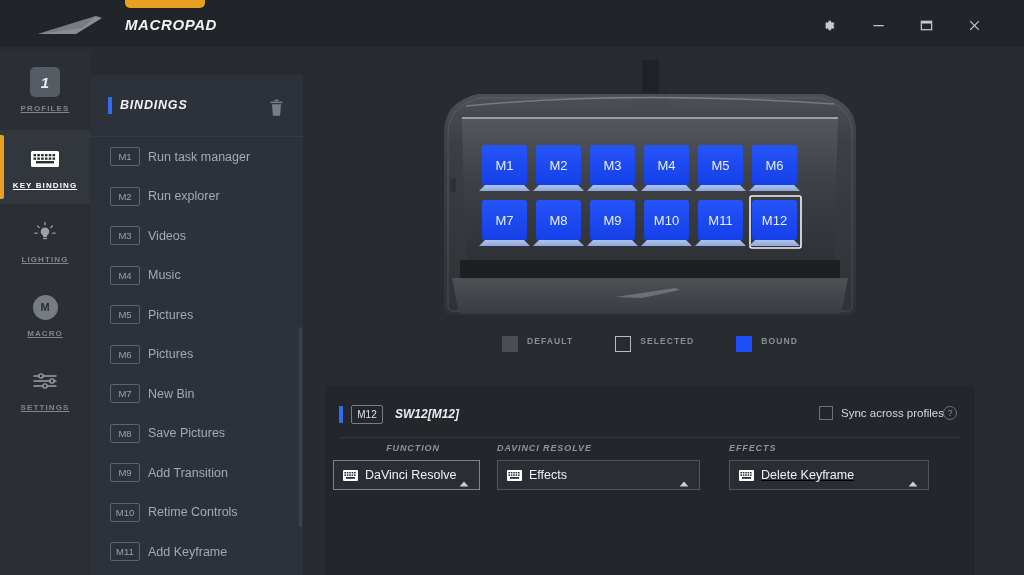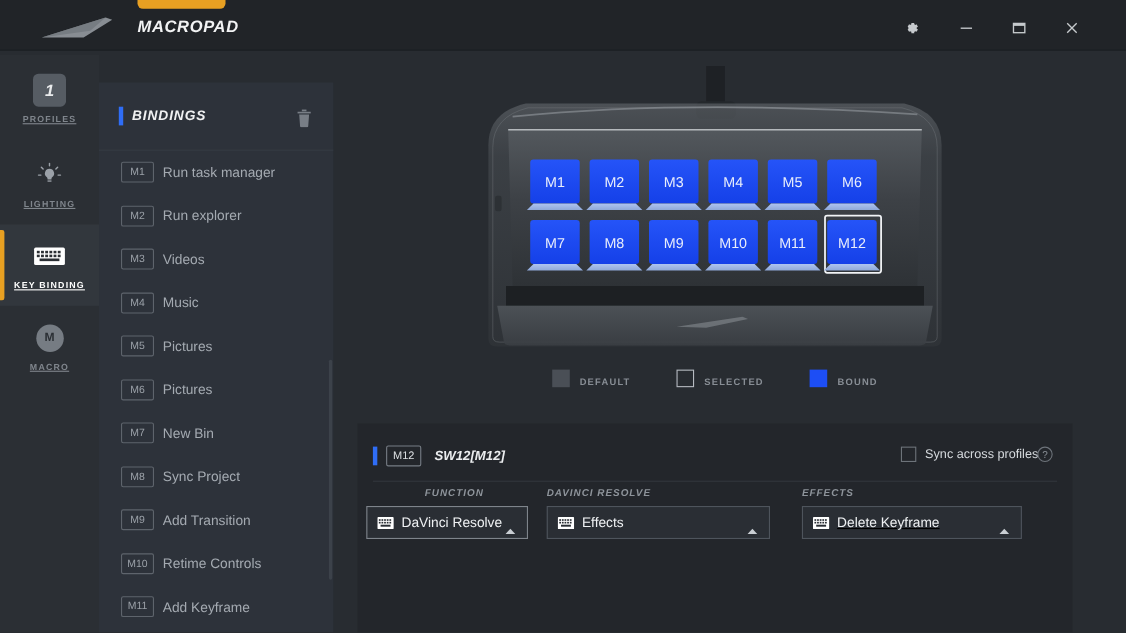--- a/index.html
+++ b/index.html
@@ -105,21 +105,21 @@
     position: absolute; right: 1px; top: 190px; width: 3px; height: 200px;
     background: #3c424a; border-radius: 2px;
   }
 
   
   #device-wrap { position: absolute; left: 430px; top: 60px; width: 440px; height: 260px; }
   #legend {
     position: absolute; left: 325px; top: 332px; width: 650px; height: 24px;
     display: flex; align-items: center; justify-content: center; gap: 42px;
   }
-  .legend-item { display: flex; align-items: flex-end; gap: 9px; }
+  .legend-item { display: flex; align-items: flex-start; gap: 9px; }
   .legend-sw { width: 16px; height: 16px; }
   .sw-default  { background: #4a4f56; }
   .sw-selected { background: transparent; border: 1px solid #b6bbc1; }
   .sw-bound    { background: #1d4ef5; }
   .legend-text {
     font-size: 8.5px; font-weight: bold; letter-spacing: 1.1px; color: #888e95;
   }
 
   
   #config {
@@ -213,31 +213,20 @@
     </div>
   </div>
 
   <div id="sidebar">
 
     <div class="nav-item" style="height:80px;">
       <div class="nav-ico">
         <div id="profile-badge">1</div>
       </div>
       <div class="nav-label">PROFILES</div>
-    </div>
-
-    <div class="nav-item">
-      <div class="nav-ico">
-        <svg width="28" height="28" viewBox="0 0 28 28" fill="none" stroke="#9ba1a8" stroke-width="1.3">
-          <path d="M14 8.5a4.2 4.2 0 0 0-2.6 7.5c.5.4.8 1 .8 1.6v.6h3.6v-.6c0-.6.3-1.2.8-1.6A4.2 4.2 0 0 0 14 8.5z" fill="#9ba1a8" stroke="none"></path>
-          <rect x="12.2" y="19" width="3.6" height="1.2" fill="#9ba1a8" stroke="none"></rect>
-          <path d="M14 3.5v2.2M6.6 7l1.6 1.6M21.4 7l-1.6 1.6M4 14.2h2.2M21.8 14.2H24" stroke-linecap="round"></path>
-        </svg>
-      </div>
-      <div class="nav-label">LIGHTING</div>
     </div>
 
     <div class="nav-item active">
       <div class="nav-ico">
         <svg width="30" height="22" viewBox="0 0 30 22">
           <rect x="1" y="3" width="28" height="16" rx="1.5" fill="#ffffff"></rect>
           <g fill="#2b2f34">
             <rect x="3.5" y="6" width="2.6" height="2.3"></rect>
               <rect x="7.3" y="6" width="2.6" height="2.3"></rect>
             <rect x="11.1" y="6" width="2.6" height="2.3"></rect>
@@ -252,25 +241,47 @@
               <rect x="22.5" y="9.5" width="2.6" height="2.3"></rect>
             <rect x="6" y="13" width="18" height="2.4"></rect>
           </g>
         </svg>
       </div>
       <div class="nav-label">KEY BINDING</div>
     </div>
 
     <div class="nav-item">
       <div class="nav-ico">
+        <svg width="28" height="28" viewBox="0 0 28 28" fill="none" stroke="#9ba1a8" stroke-width="1.3">
+          <path d="M14 8.5a4.2 4.2 0 0 0-2.6 7.5c.5.4.8 1 .8 1.6v.6h3.6v-.6c0-.6.3-1.2.8-1.6A4.2 4.2 0 0 0 14 8.5z" fill="#9ba1a8" stroke="none"></path>
+          <rect x="12.2" y="19" width="3.6" height="1.2" fill="#9ba1a8" stroke="none"></rect>
+          <path d="M14 3.5v2.2M6.6 7l1.6 1.6M21.4 7l-1.6 1.6M4 14.2h2.2M21.8 14.2H24" stroke-linecap="round"></path>
+        </svg>
+      </div>
+      <div class="nav-label">LIGHTING</div>
+    </div>
+
+    <div class="nav-item">
+      <div class="nav-ico">
         <div id="macro-badge">M</div>
       </div>
       <div class="nav-label">MACRO</div>
     </div>
 
+    <div class="nav-item">
+      <div class="nav-ico">
+        <svg width="26" height="22" viewBox="0 0 26 22" stroke="#9ba1a8" stroke-width="1.4" fill="none">
+          <path d="M2 6h5M11 6h13M2 11h16M22 11h2M2 16h9M15 16h9" stroke-linecap="round"></path>
+          <circle cx="9" cy="6" r="2.1" fill="#2b2f34"></circle>
+          <circle cx="20" cy="11" r="2.1" fill="#2b2f34"></circle>
+          <circle cx="13" cy="16" r="2.1" fill="#2b2f34"></circle>
+        </svg>
+      </div>
+      <div class="nav-label">SETTINGS</div>
+    </div>
   </div>
 
   <div id="bindings">
     <div id="bindings-head">
       <div id="bind-bar"></div>
       <div id="bind-title">BINDINGS</div>
     </div>
     <div id="bind-list">
       <div class="bind-row">
         <div class="key-chip">M1</div>
@@ -295,21 +306,21 @@
       <div class="bind-row">
         <div class="key-chip">M6</div>
         <div class="bind-name">Pictures</div>
       </div>
       <div class="bind-row">
         <div class="key-chip">M7</div>
         <div class="bind-name">New Bin</div>
       </div>
       <div class="bind-row">
         <div class="key-chip">M8</div>
-        <div class="bind-name">Sync Project</div>
+        <div class="bind-name">Save Pictures</div>
       </div>
       <div class="bind-row">
         <div class="key-chip">M9</div>
         <div class="bind-name">Add Transition</div>
       </div>
       <div class="bind-row">
         <div class="key-chip">M10</div>
         <div class="bind-name">Retime Controls</div>
       </div>
       <div class="bind-row">

